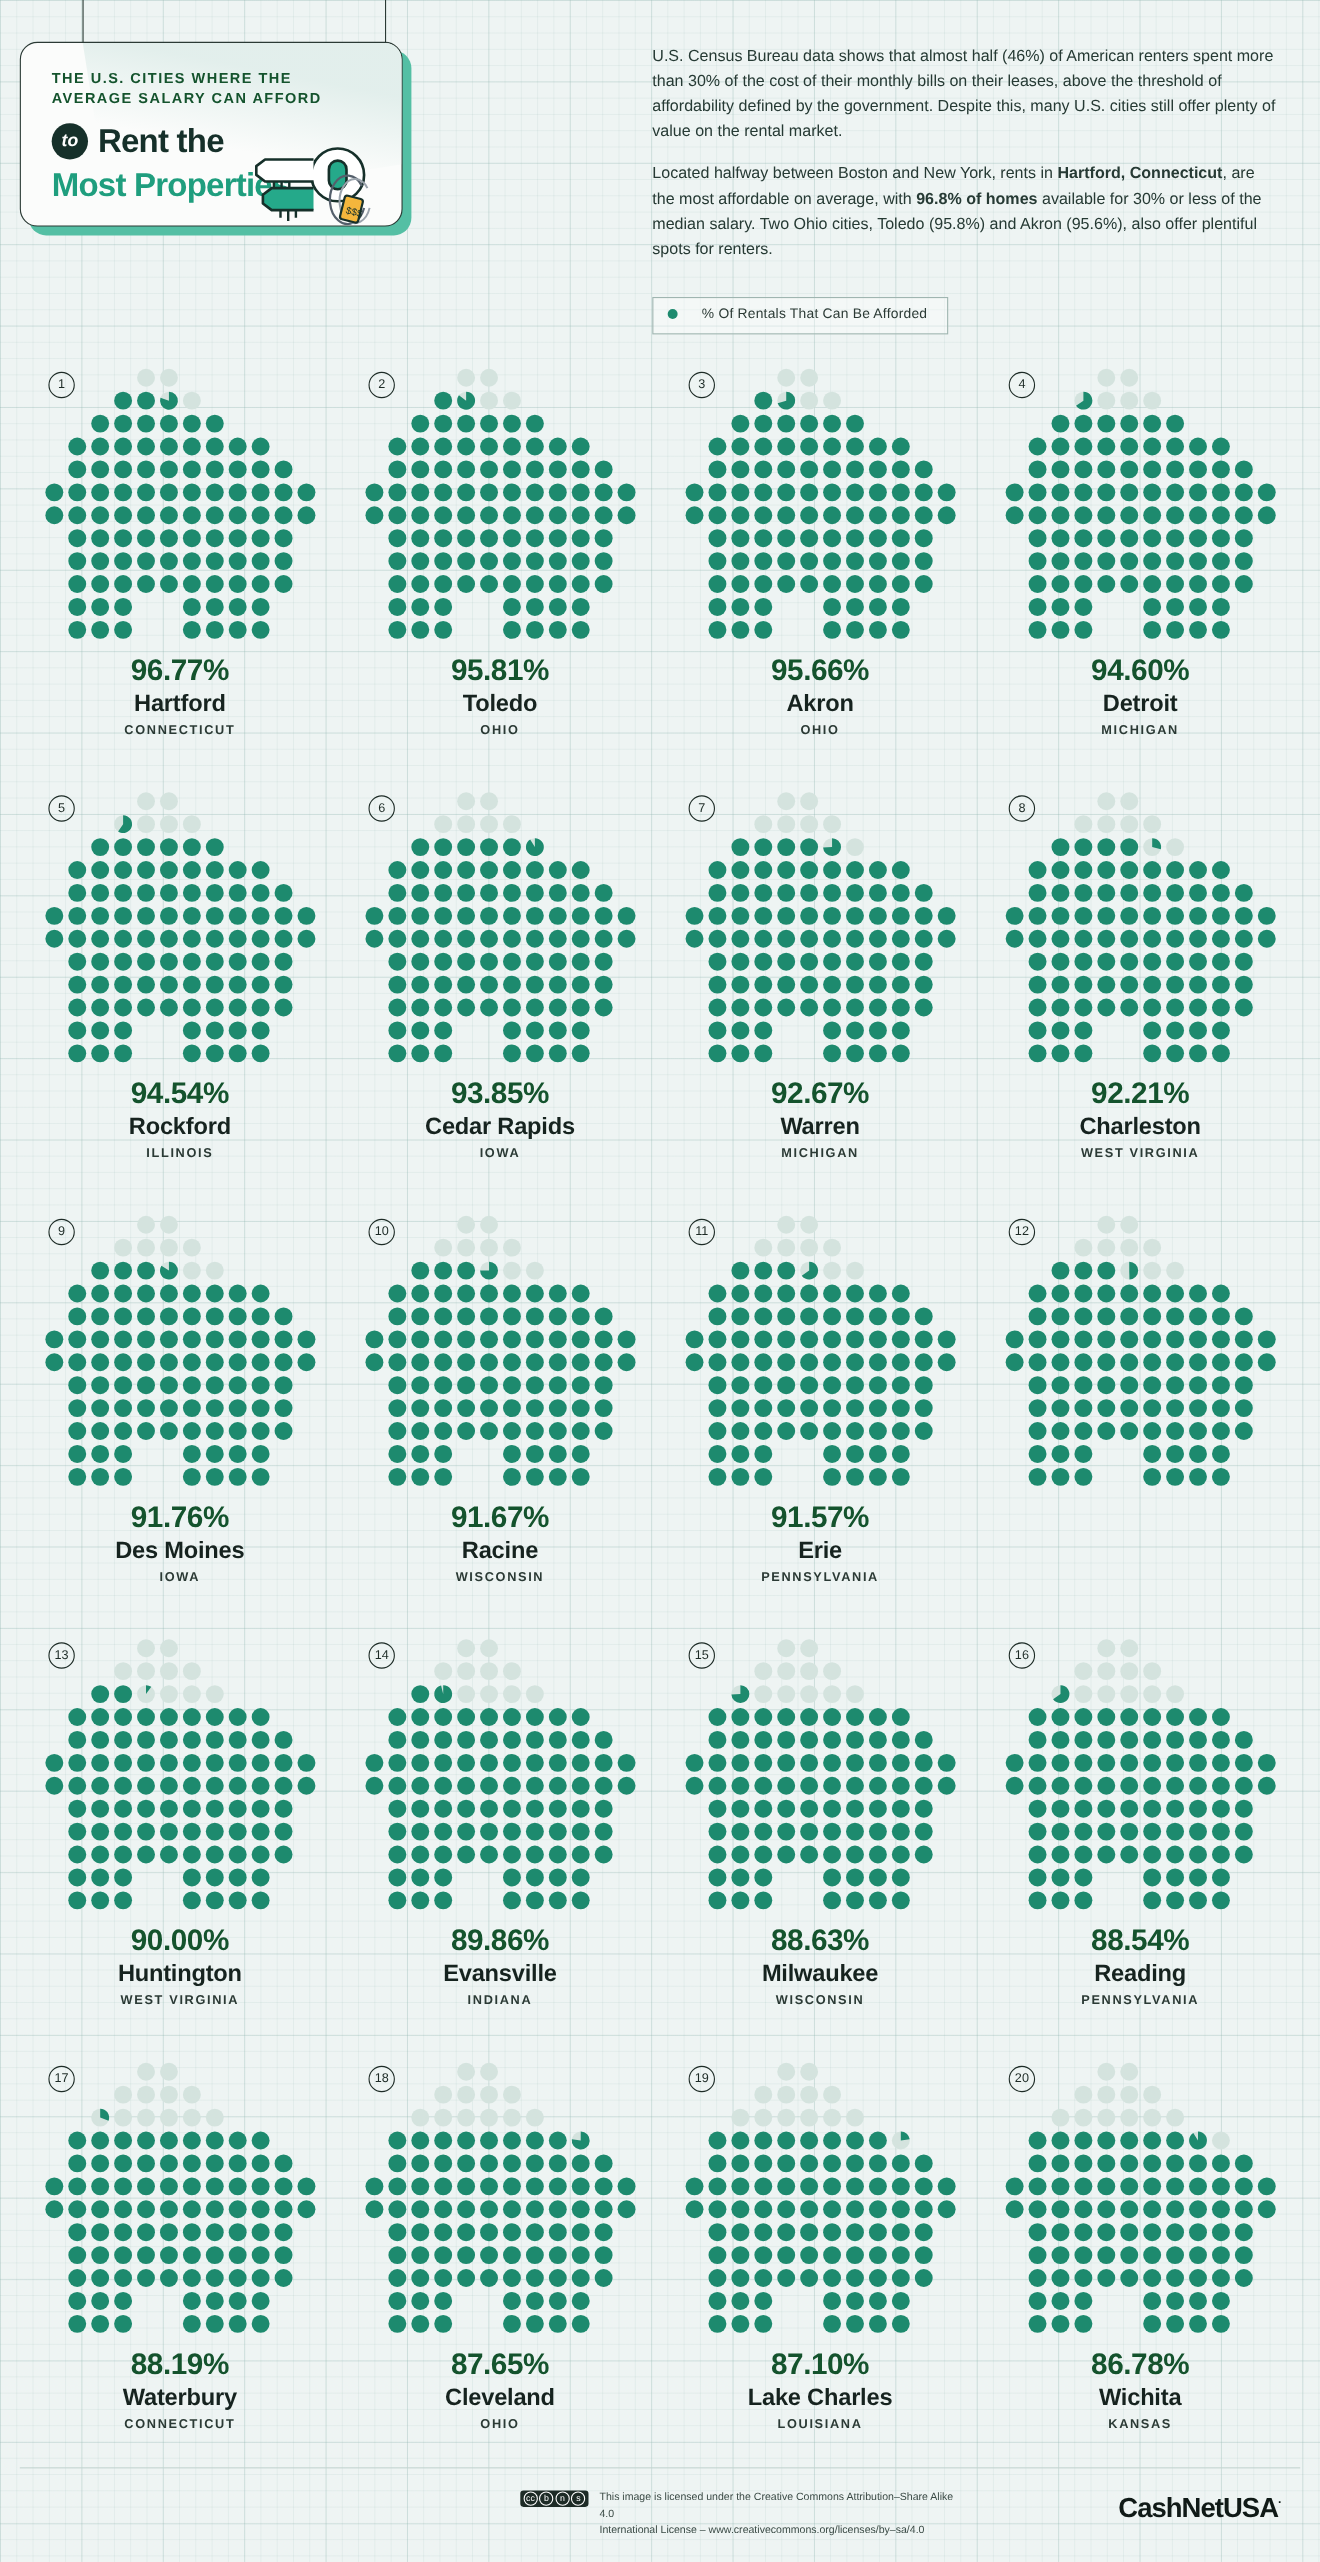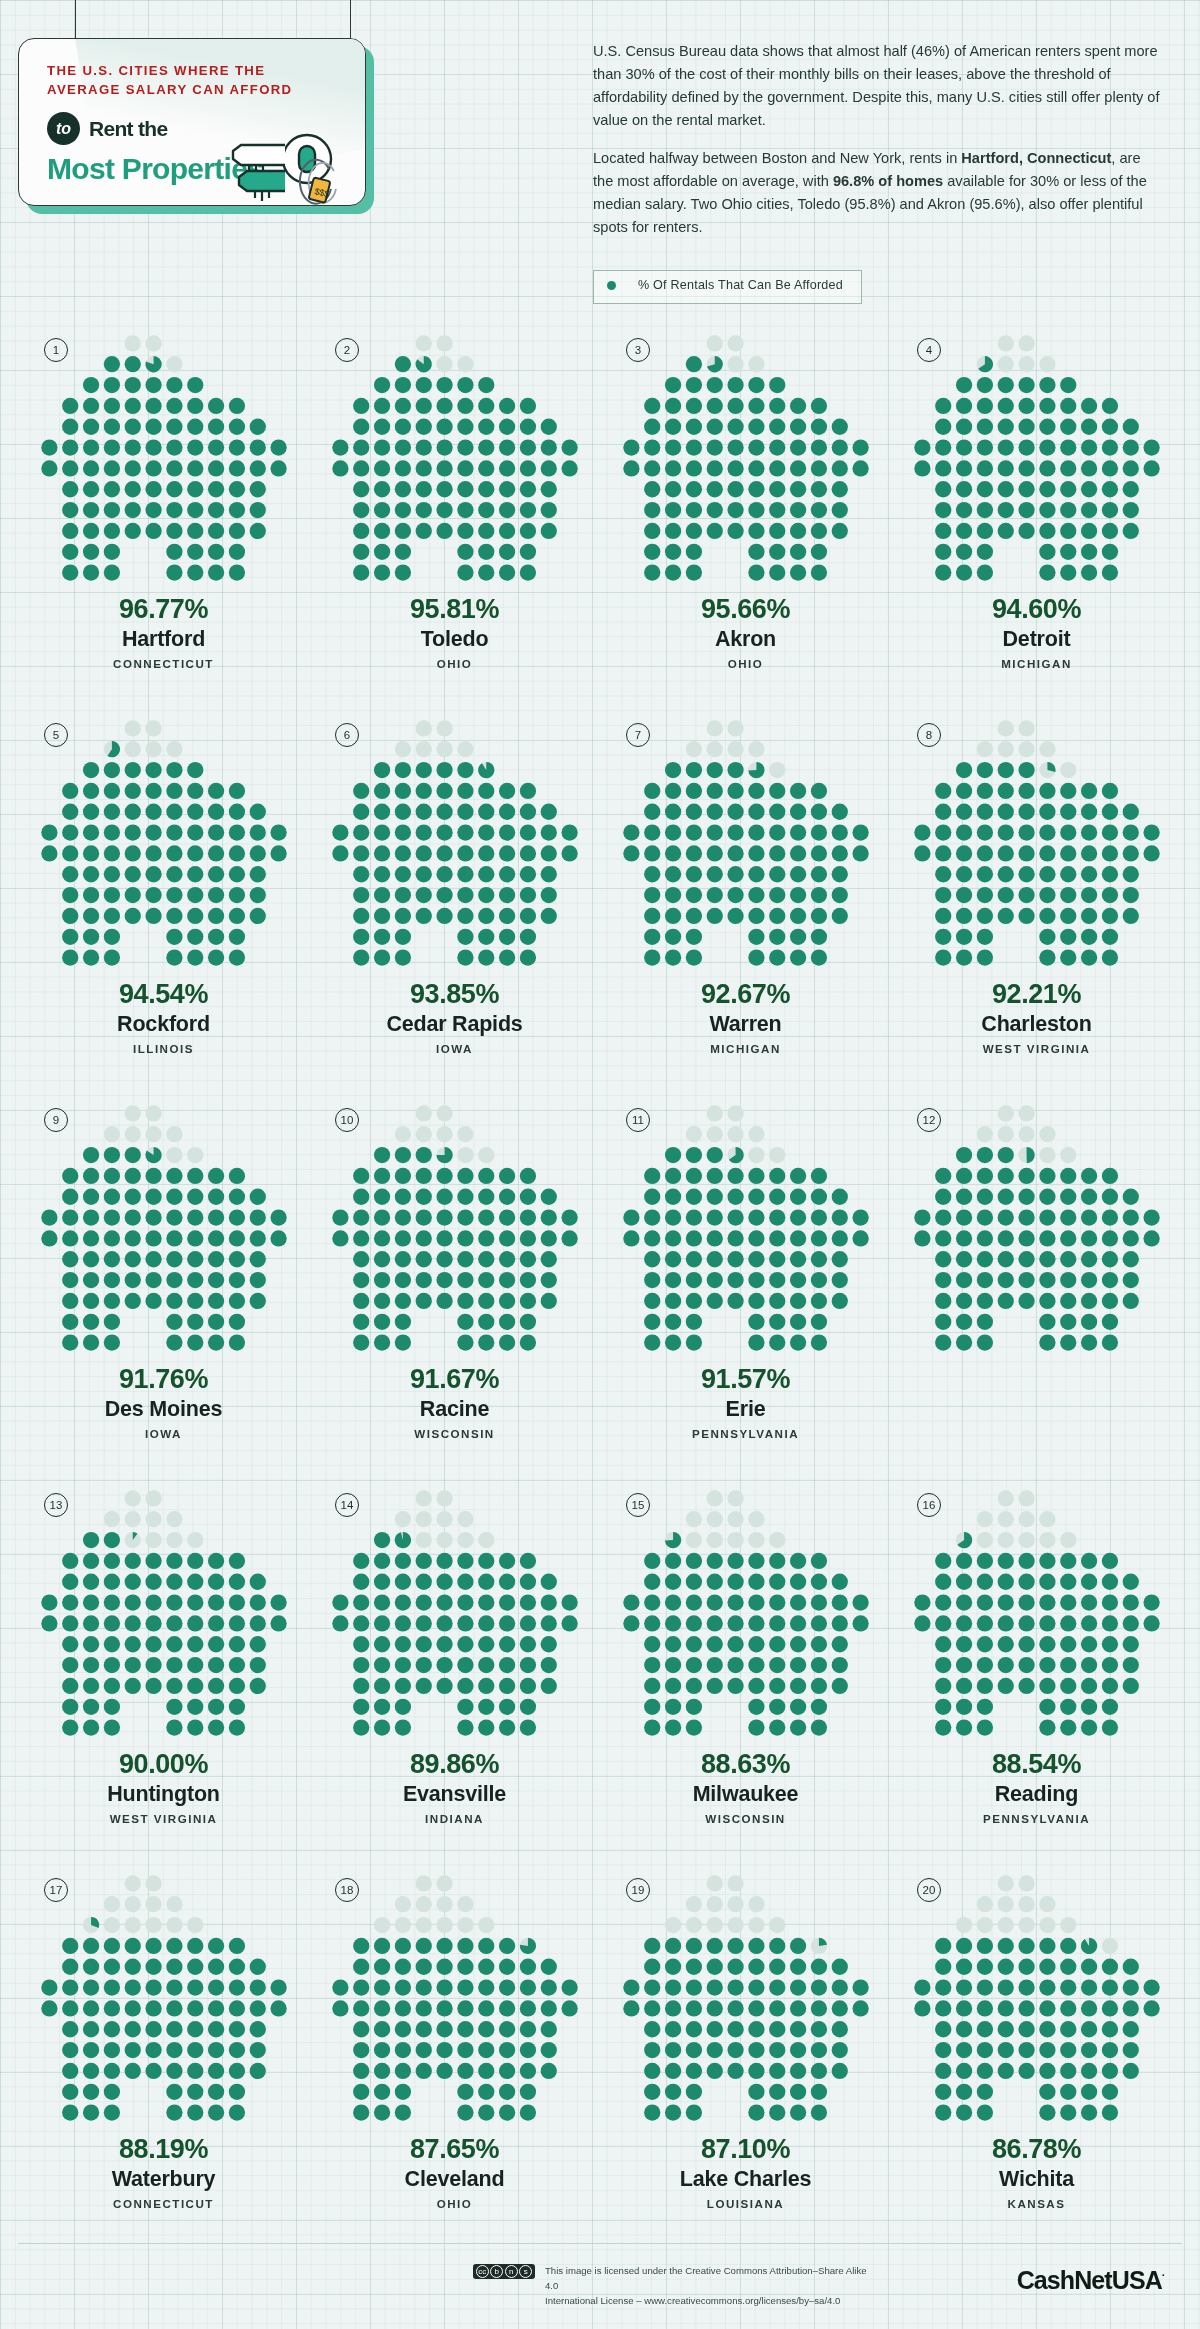--- a/index.html
+++ b/index.html
@@ -34,30 +34,30 @@
   .title-card-shadow {
     position:absolute; left:26px; top:46px; width:348px; height:168px;
     background:#54bfa4; border-radius:16px; z-index:2;
   }
   .tc-sheen { position:absolute; right:-20px; top:-30px; width:300px; height:160px;
     background:linear-gradient(200deg, rgba(225,238,235,.95) 40%, rgba(255,255,255,0) 70%);
     transform:rotate(-9deg); }
   .kicker {
     position:relative; margin:23px 0 0 28px; width:270px;
     font-size:13.2px; font-weight:700; letter-spacing:1.35px; line-height:1.42;
-    color:#b91c1c;
+    color:#14532d;
   }
   .headline { position:relative; margin:13px 0 0 28px; }
   .hl-row { display:flex; align-items:center; gap:9px; }
   .to-pill {
     width:33px; height:33px; border-radius:50%; background:#16302a;
     color:#fff; font-style:italic; font-weight:700; font-size:16px;
     display:flex; align-items:center; justify-content:center; flex:0 0 auto;
   }
-  .hl-dark { font-size:21px; font-weight:800; letter-spacing:-.7px; color:#16302a; line-height:1; }
+  .hl-dark { font-size:30px; font-weight:800; letter-spacing:-.7px; color:#16302a; line-height:1; }
   .hl-green { font-size:30px; font-weight:800; letter-spacing:-.7px; color:#1f9e7e;
     line-height:1; margin:9px 0 0 0; }
 
   
   .keys { position:absolute; right:4px; bottom:-6px; width:150px; height:96px; }
 
   
   .intro { position:absolute; left:593px; top:40px; width:570px; z-index:3; }
   .intro p { font-size:14.6px; line-height:1.58; color:#263a34; }
   .intro p + p { margin-top:15px; }

